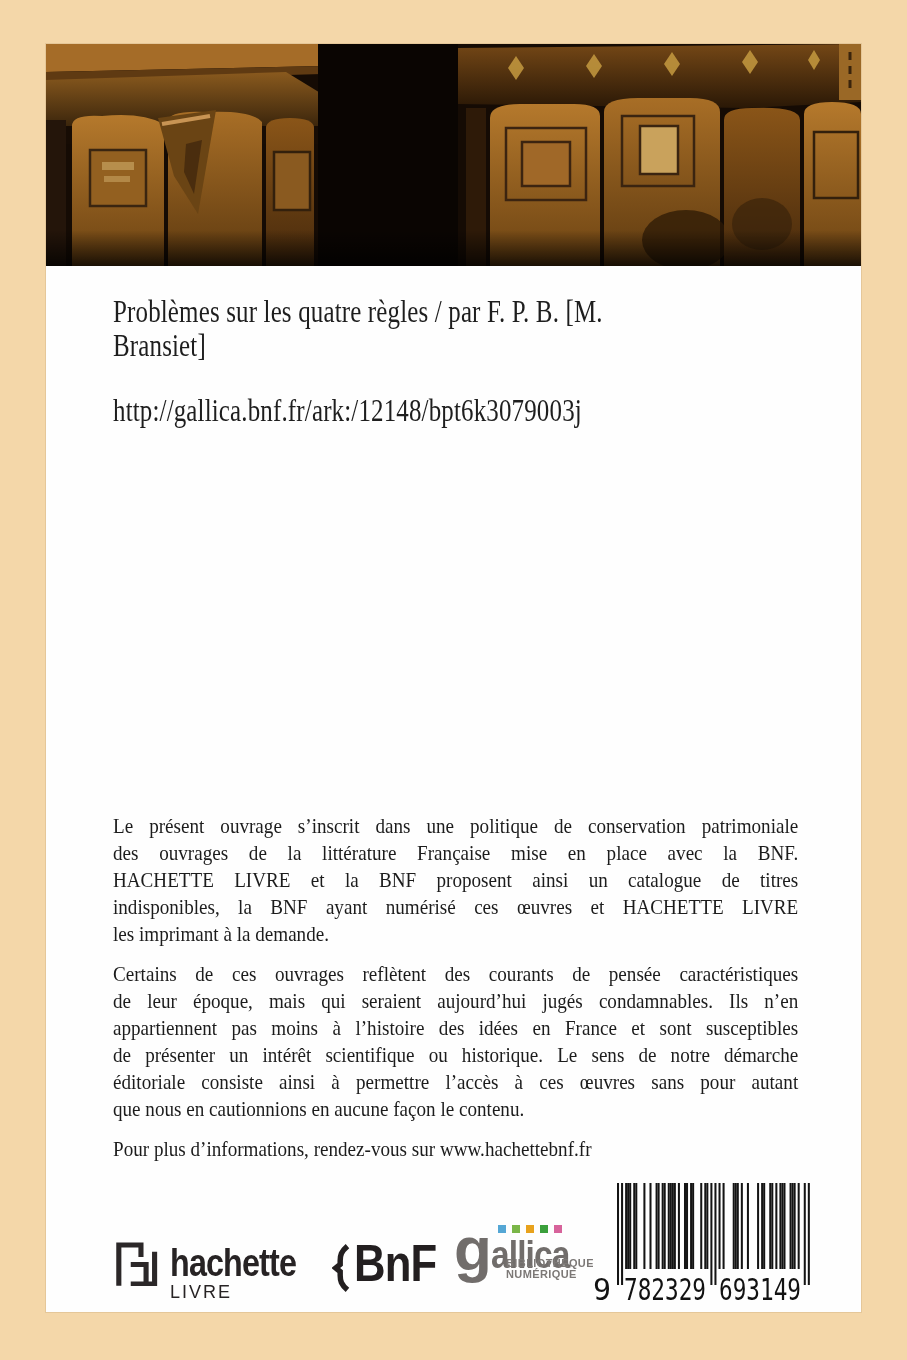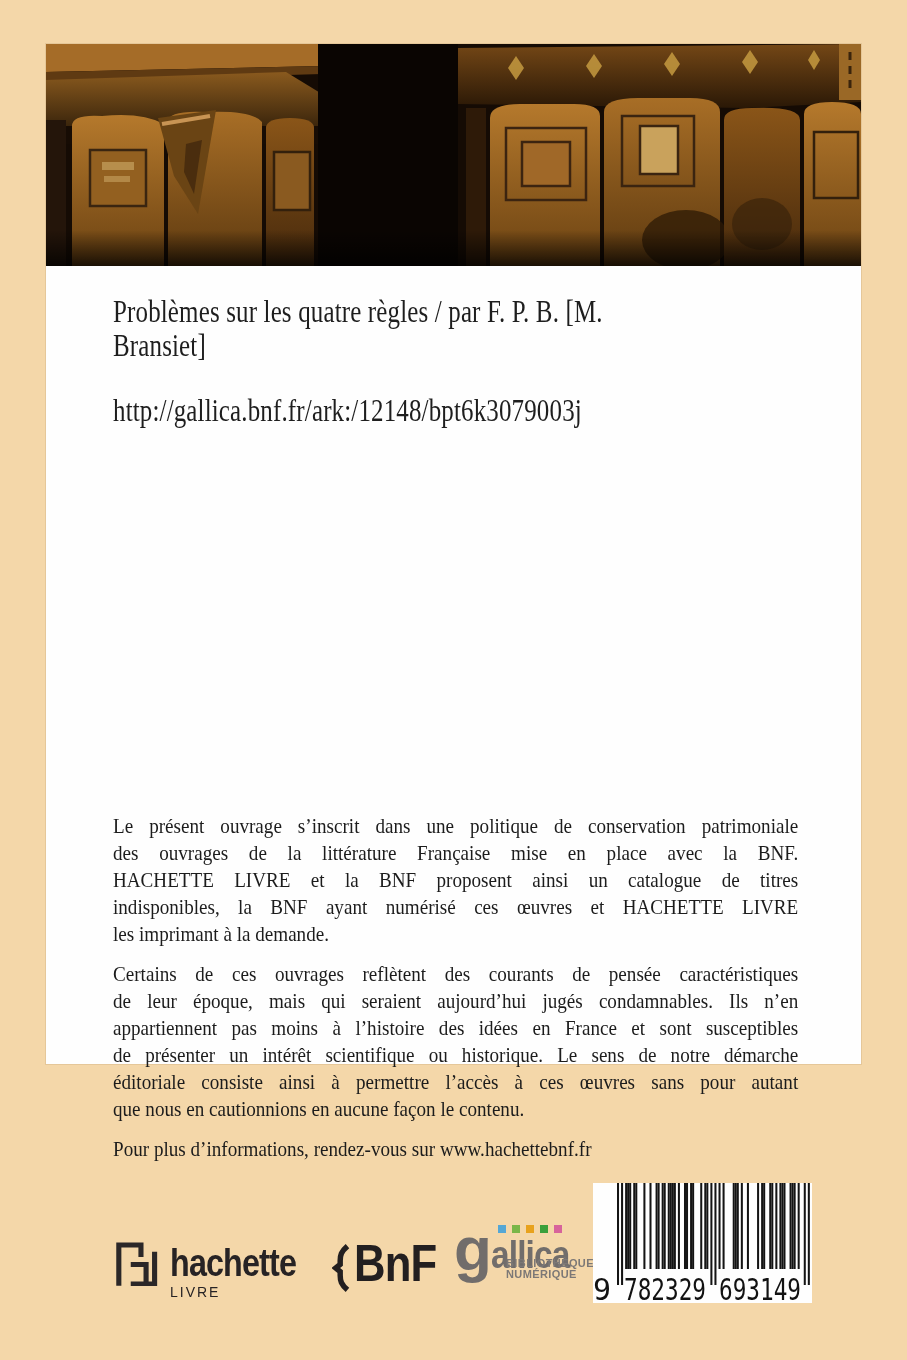--- a/index.html
+++ b/index.html
@@ -5,21 +5,21 @@
   html,body{margin:0;padding:0;}
   .page{
     position:relative;
     width:907px;height:1360px;
     background:#f4d7a9;
     overflow:hidden;
     font-family:"Liberation Serif", serif;
   }
   .cover{
     position:absolute;left:46px;top:44px;
-    width:815px;height:1020px;
+    width:815px;height:1268px;
     background:#fefefe;
     box-shadow:0 0 0 1px rgba(120,90,40,.12);
   }
   .photo{position:absolute;left:0;top:0;width:815px;height:222px;}
   .photo svg{display:block;width:815px;height:222px;}
 
   .title-block{
     position:absolute;left:67px;top:250px;width:720px;
     font-size:32px;line-height:34px;color:#1e1e1e;
     transform:scaleX(.78);transform-origin:left top;
@@ -50,21 +50,21 @@
   .hachette-icon{position:absolute;left:0;top:6px;}
   .hachette-words{position:absolute;left:58px;top:12px;}
   .hachette-name{
     font-family:"Liberation Sans",sans-serif;
     font-size:38px;font-weight:600;color:#272324;line-height:38px;
     letter-spacing:-1px;transform:scaleX(.85);transform-origin:left top;
     white-space:nowrap;
   }
   .hachette-sub{
     font-family:"Liberation Sans",sans-serif;
-    font-size:14px;font-weight:500;color:#272324;line-height:19px;
+    font-size:18px;font-weight:500;color:#272324;line-height:19px;
     letter-spacing:2px;margin-top:1px;
   }
   .bnf{position:absolute;left:286px;top:1194px;display:flex;align-items:flex-start;text-align:center;}
   .bnf-brace{margin-top:2px;}
   .bnf-name{
     font-family:"Liberation Sans",sans-serif;
     font-size:52px;font-weight:700;color:#231f20;line-height:50px;
     letter-spacing:-1px;transform:scaleX(.84);transform-origin:left top;
     margin-left:2px;white-space:nowrap;
   }

